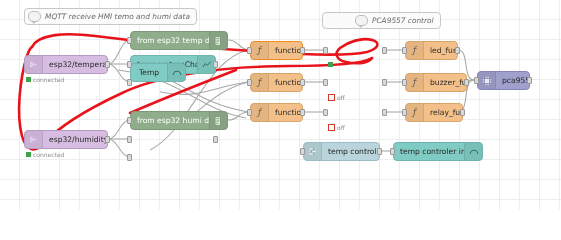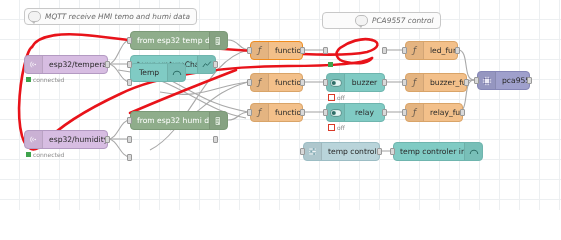--- a/index.html
+++ b/index.html
@@ -260,45 +260,27 @@
   <span class="port" style="left:247px;top:109px;"></span>
   <span class="port" style="left:300px;top:109px;"></span>
 
   <span class="port" style="left:323px;top:47px;"></span>
   <span class="port" style="left:382px;top:47px;"></span>
   <div class="status" style="left:328px;top:62px;">
     <span class="dot green"></span>
     <span></span>
   </div>
 
-  <div class="node n-cyan" style="left:326px;top:73px;width:59px;">
-    <span class="ico left">
-      <svg class="gi" width="12" height="8" viewBox="0 0 14 9">
-        <rect x=".6" y=".6" width="12.8" height="7.8" rx="3.9" fill="#e8f6f4" stroke="#2f6f68" stroke-width=".8"></rect>
-        <circle cx="4.4" cy="4.5" r="2.4" fill="#2f6f68"></circle>
-      </svg>
-    </span>
-    <span class="lbl c">buzzer</span>
-  </div>
   <span class="port" style="left:323px;top:79px;"></span>
   <span class="port" style="left:382px;top:79px;"></span>
   <div class="status" style="left:328px;top:94px;">
     <span class="dot ring"></span>
     <span>off</span>
   </div>
 
-  <div class="node n-cyan" style="left:326px;top:103px;width:59px;">
-    <span class="ico left">
-      <svg class="gi" width="12" height="8" viewBox="0 0 14 9">
-        <rect x=".6" y=".6" width="12.8" height="7.8" rx="3.9" fill="#e8f6f4" stroke="#2f6f68" stroke-width=".8"></rect>
-        <circle cx="4.4" cy="4.5" r="2.4" fill="#2f6f68"></circle>
-      </svg>
-    </span>
-    <span class="lbl c">relay</span>
-  </div>
   <span class="port" style="left:323px;top:109px;"></span>
   <span class="port" style="left:382px;top:109px;"></span>
   <div class="status" style="left:328px;top:124px;">
     <span class="dot ring"></span>
     <span>off</span>
   </div>
 
   <div class="node n-func" style="left:405px;top:41px;width:53px;">
     <span class="ico left">
       <span class="g dark" style="font-style:italic;font-size:9px;">ƒ</span>

